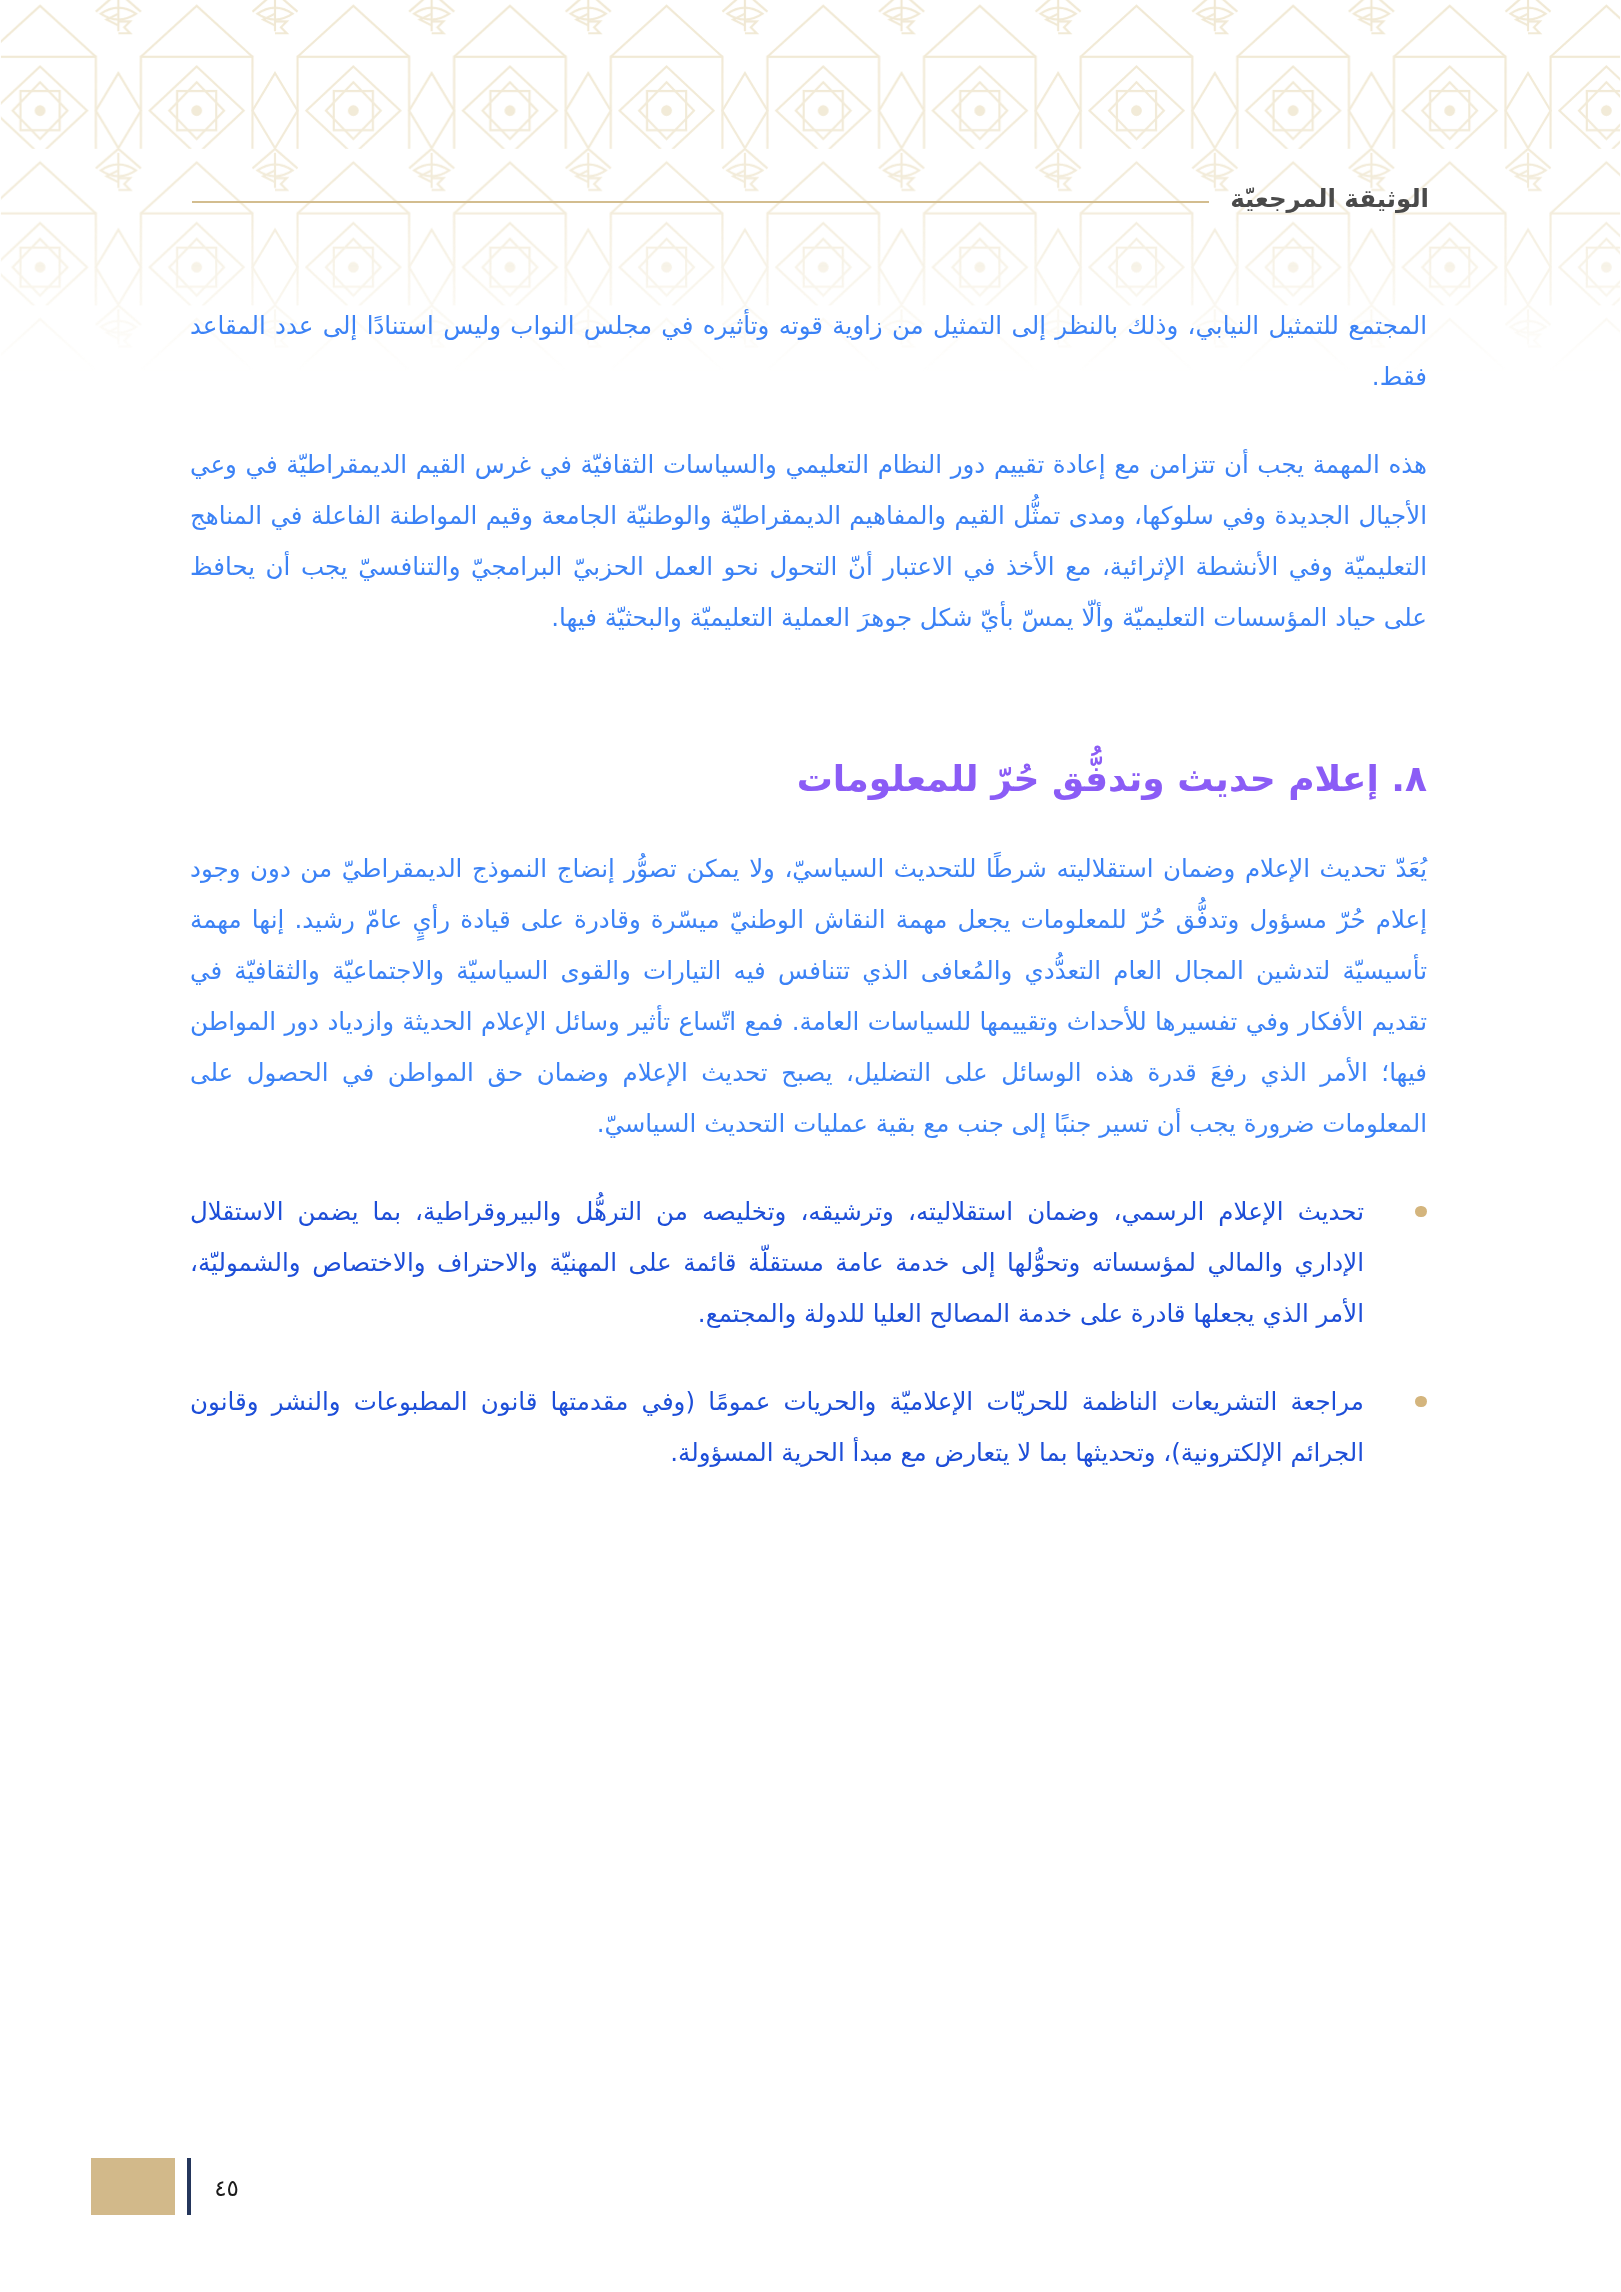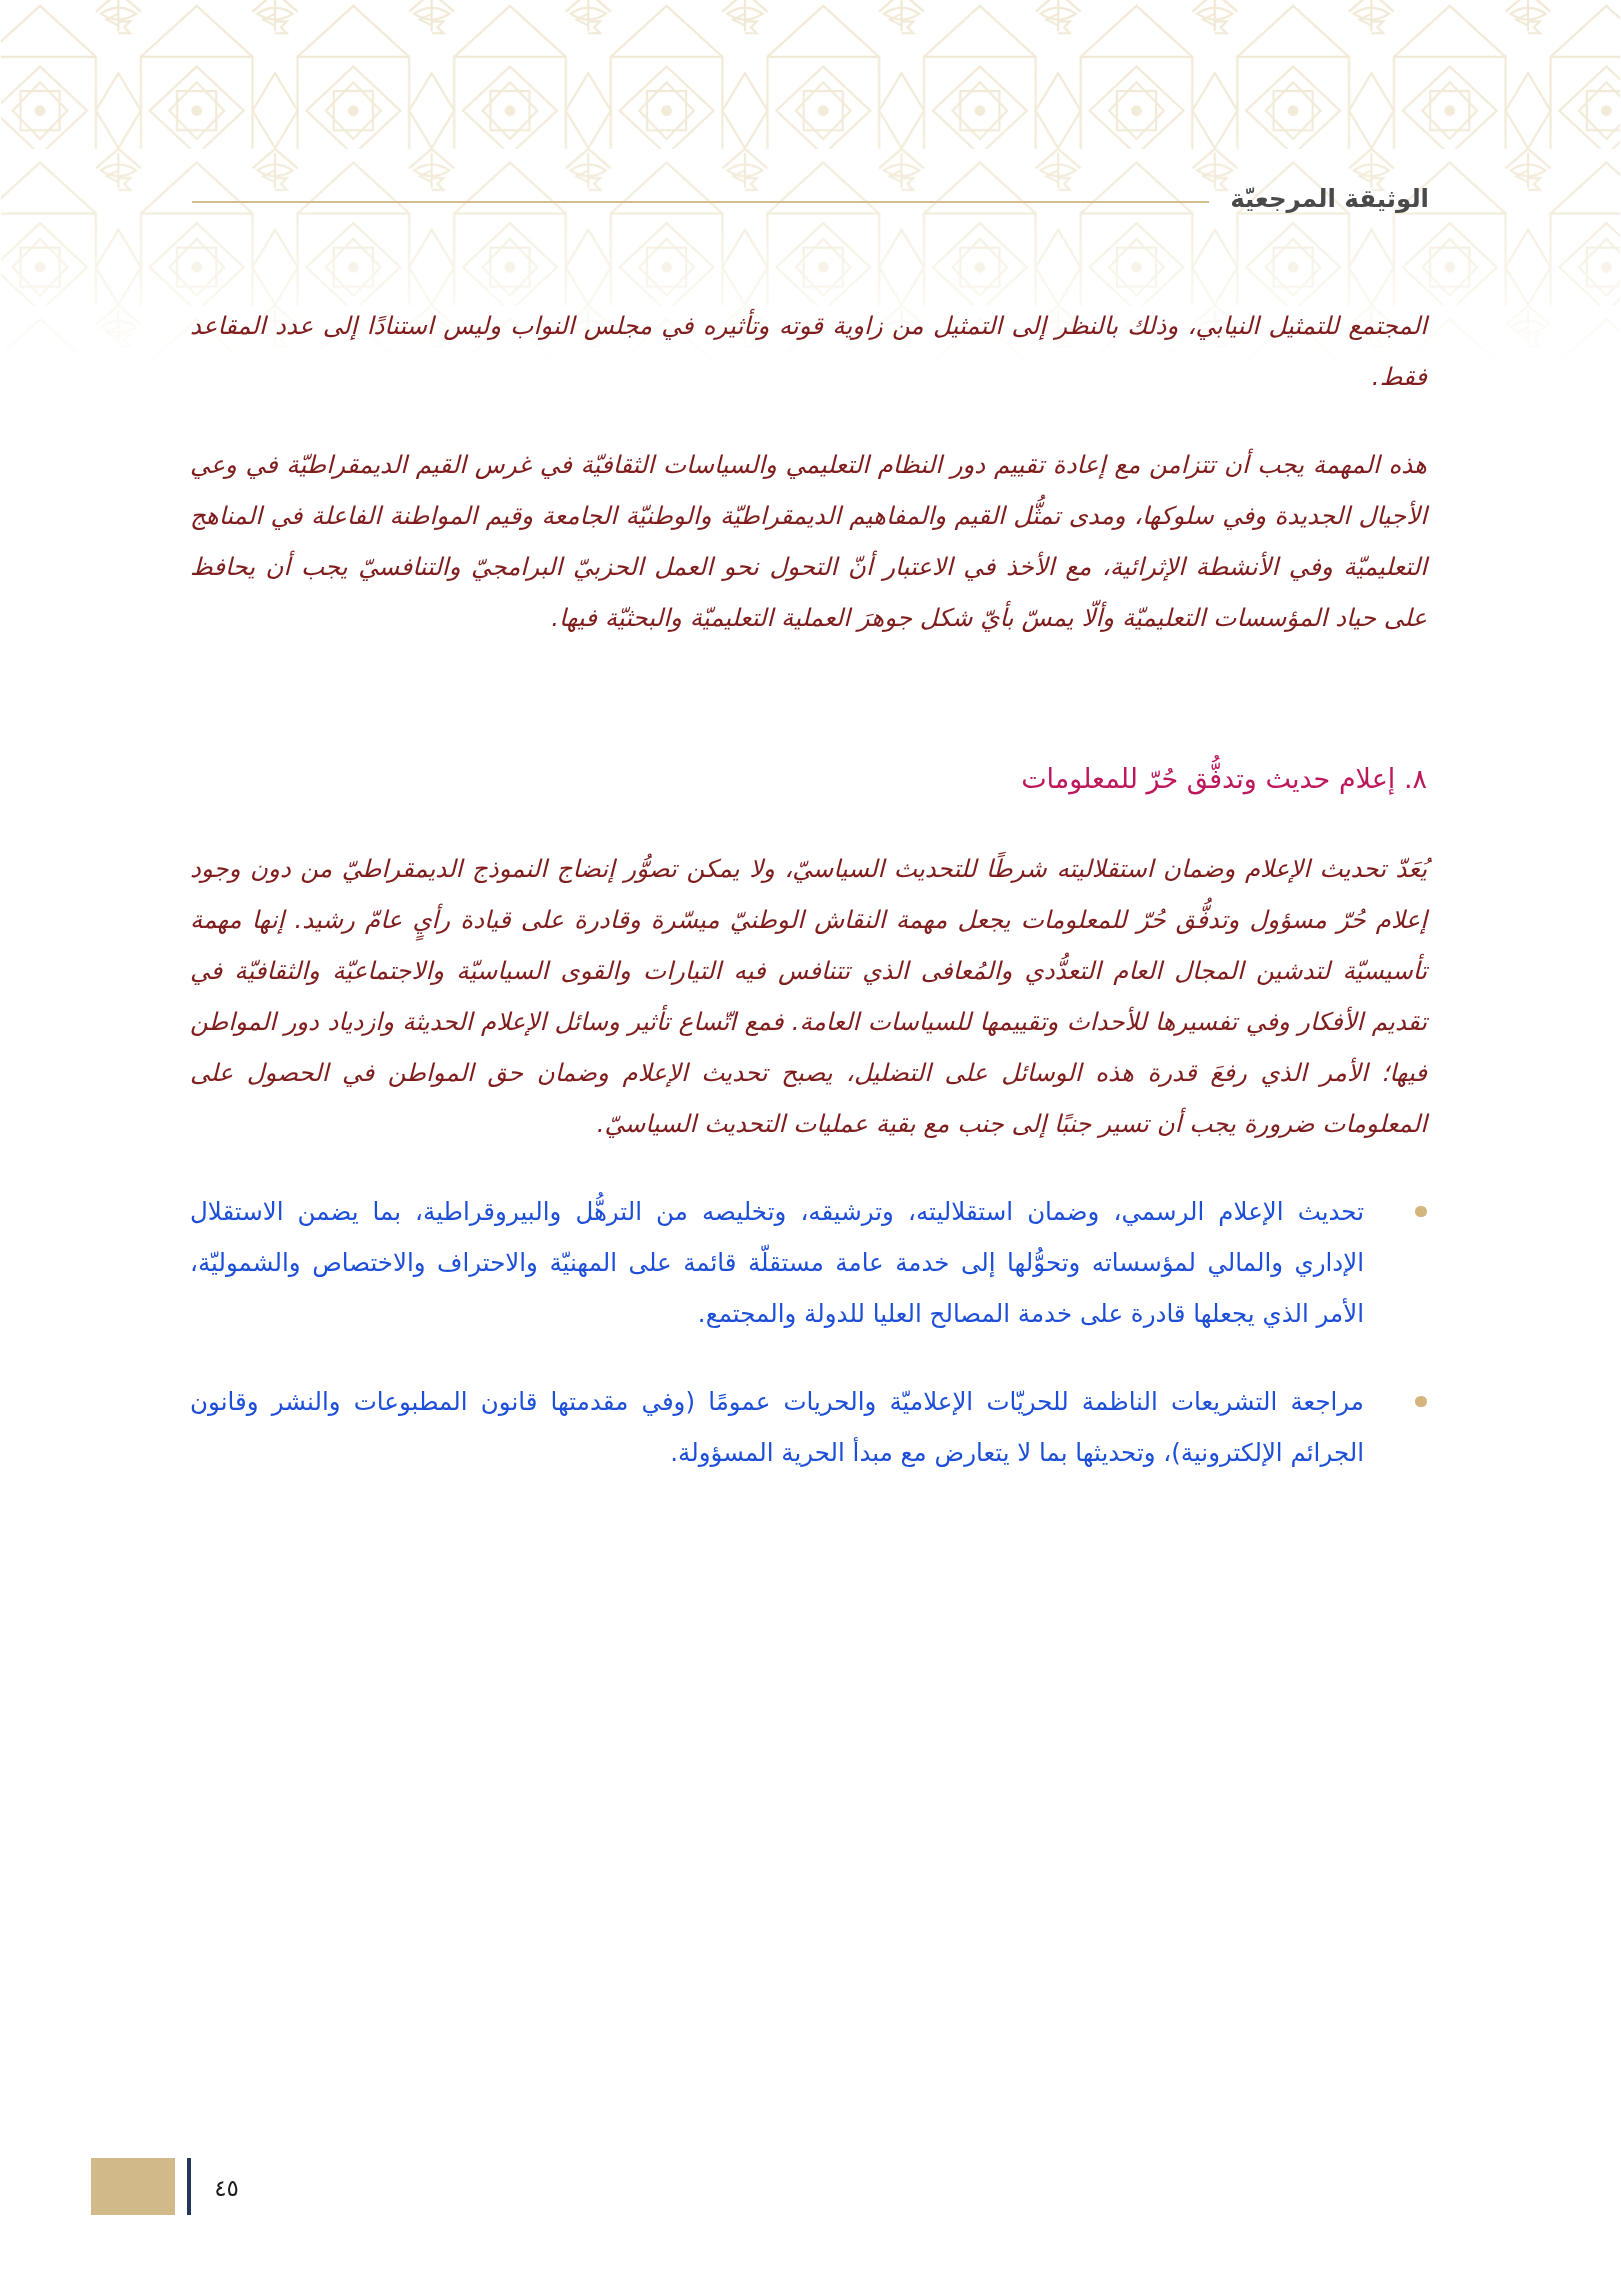--- a/index.html
+++ b/index.html
@@ -52,29 +52,28 @@
       width: 1237px;
       direction: rtl;
       text-align: justify;
       text-align-last: right;
     }
     .para {
       font-family: "DejaVu Sans", sans-serif;
       font-size: 24.5px;
       line-height: 51px;
       margin: 0 0 37px 0;
-      color: #7f1d1d;
-      font-style: italic;
+      color: #3b82f6;
     }
     .para.p2 { margin-bottom: 108px; }
     .section-heading {
       font-family: "DejaVu Sans", sans-serif;
-      font-size: 27px;
-      font-weight: normal;
-      color: #be185d;
+      font-size: 36px;
+      font-weight: bold;
+      color: #8b5cf6;
       margin: 0 0 37px 0;
       line-height: 55px;
     }
     .bullets {
       list-style: none;
       margin: 0; padding: 0;
     }
     .bullet-item {
       position: relative;
       padding-right: 63px;

